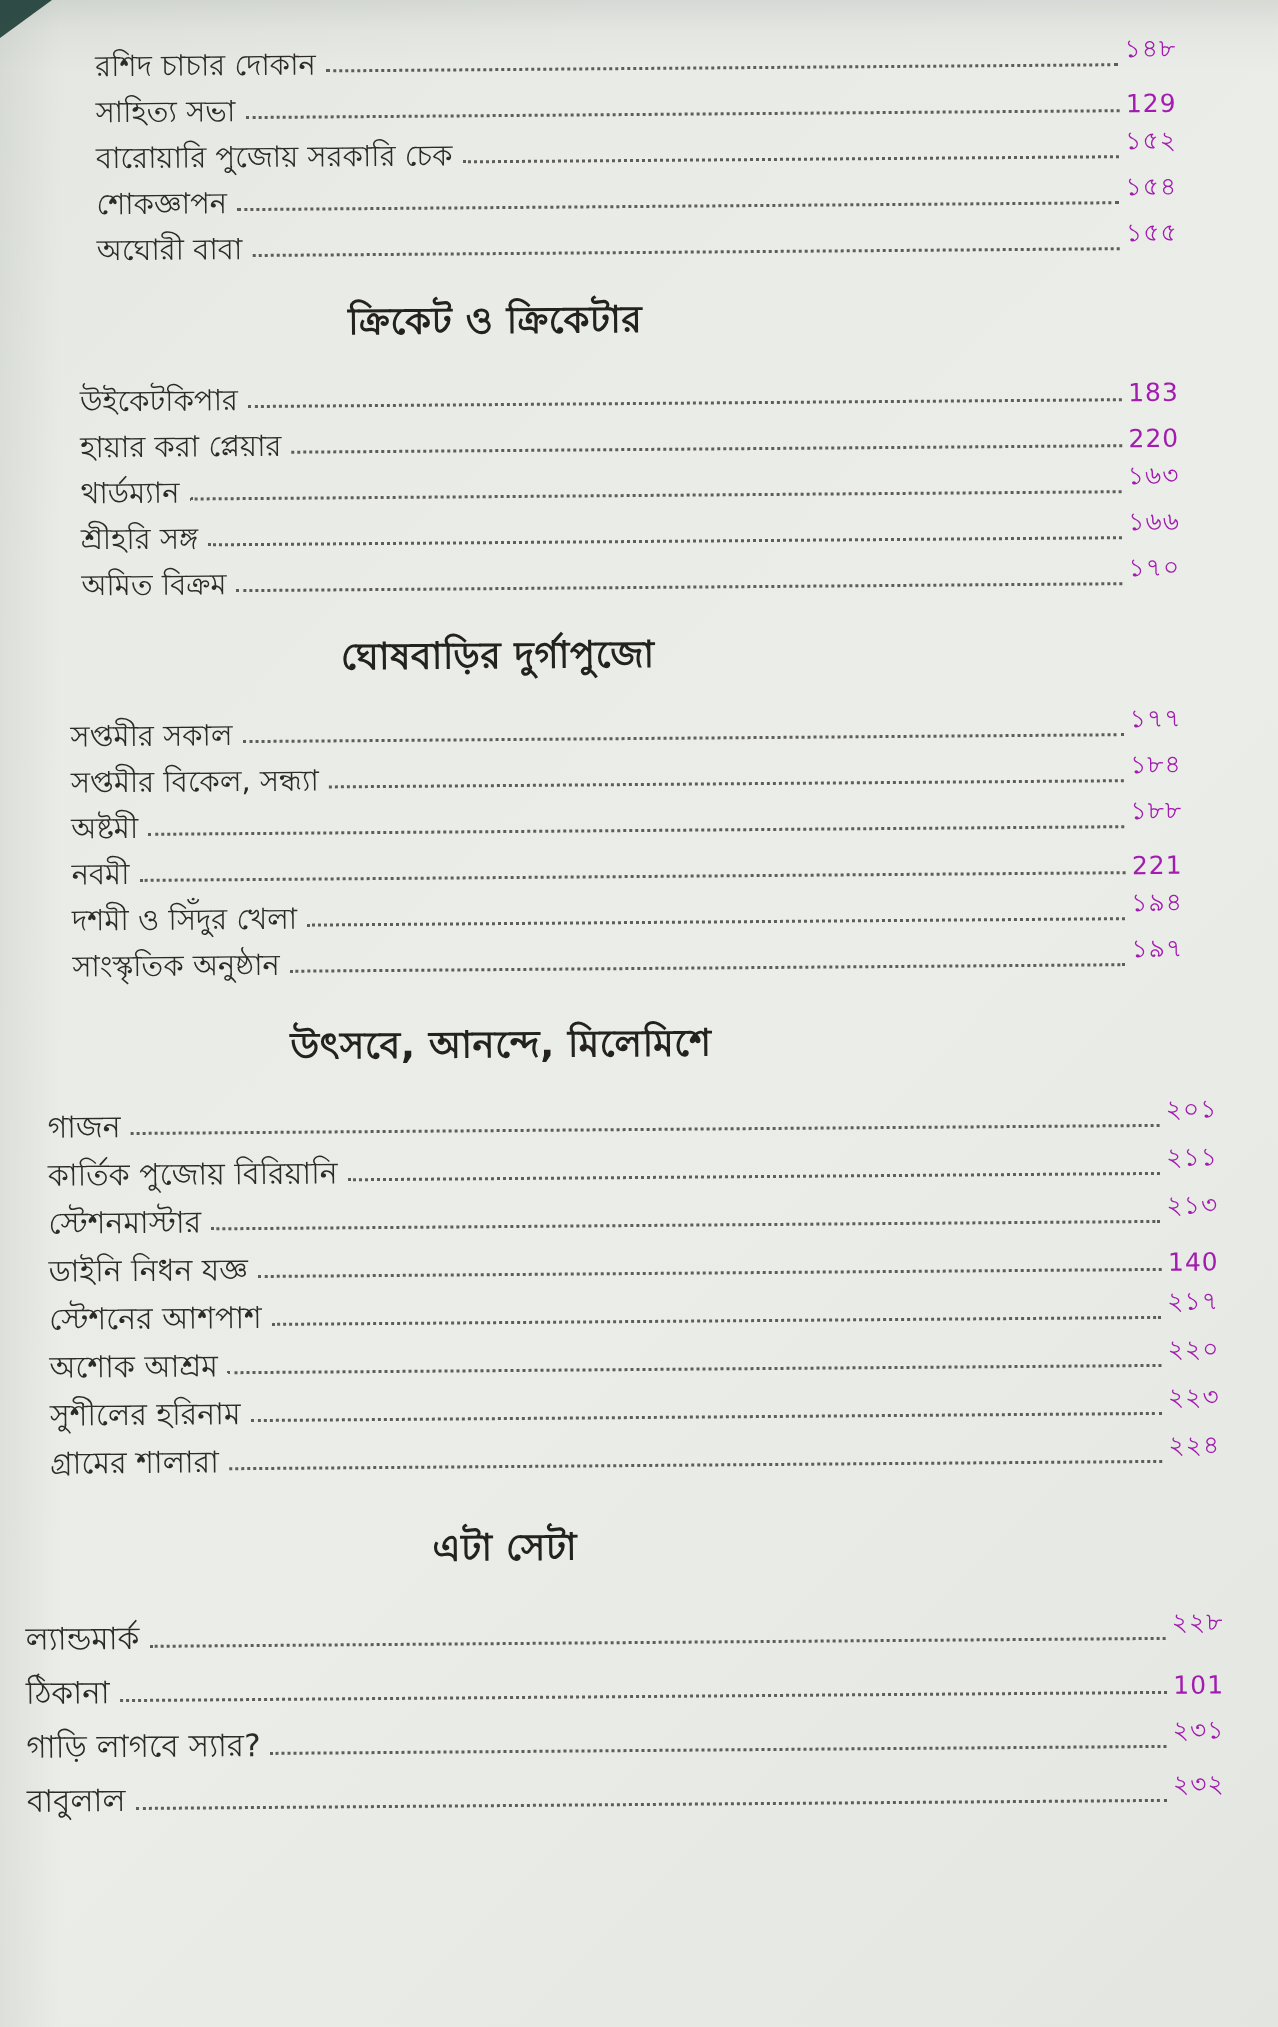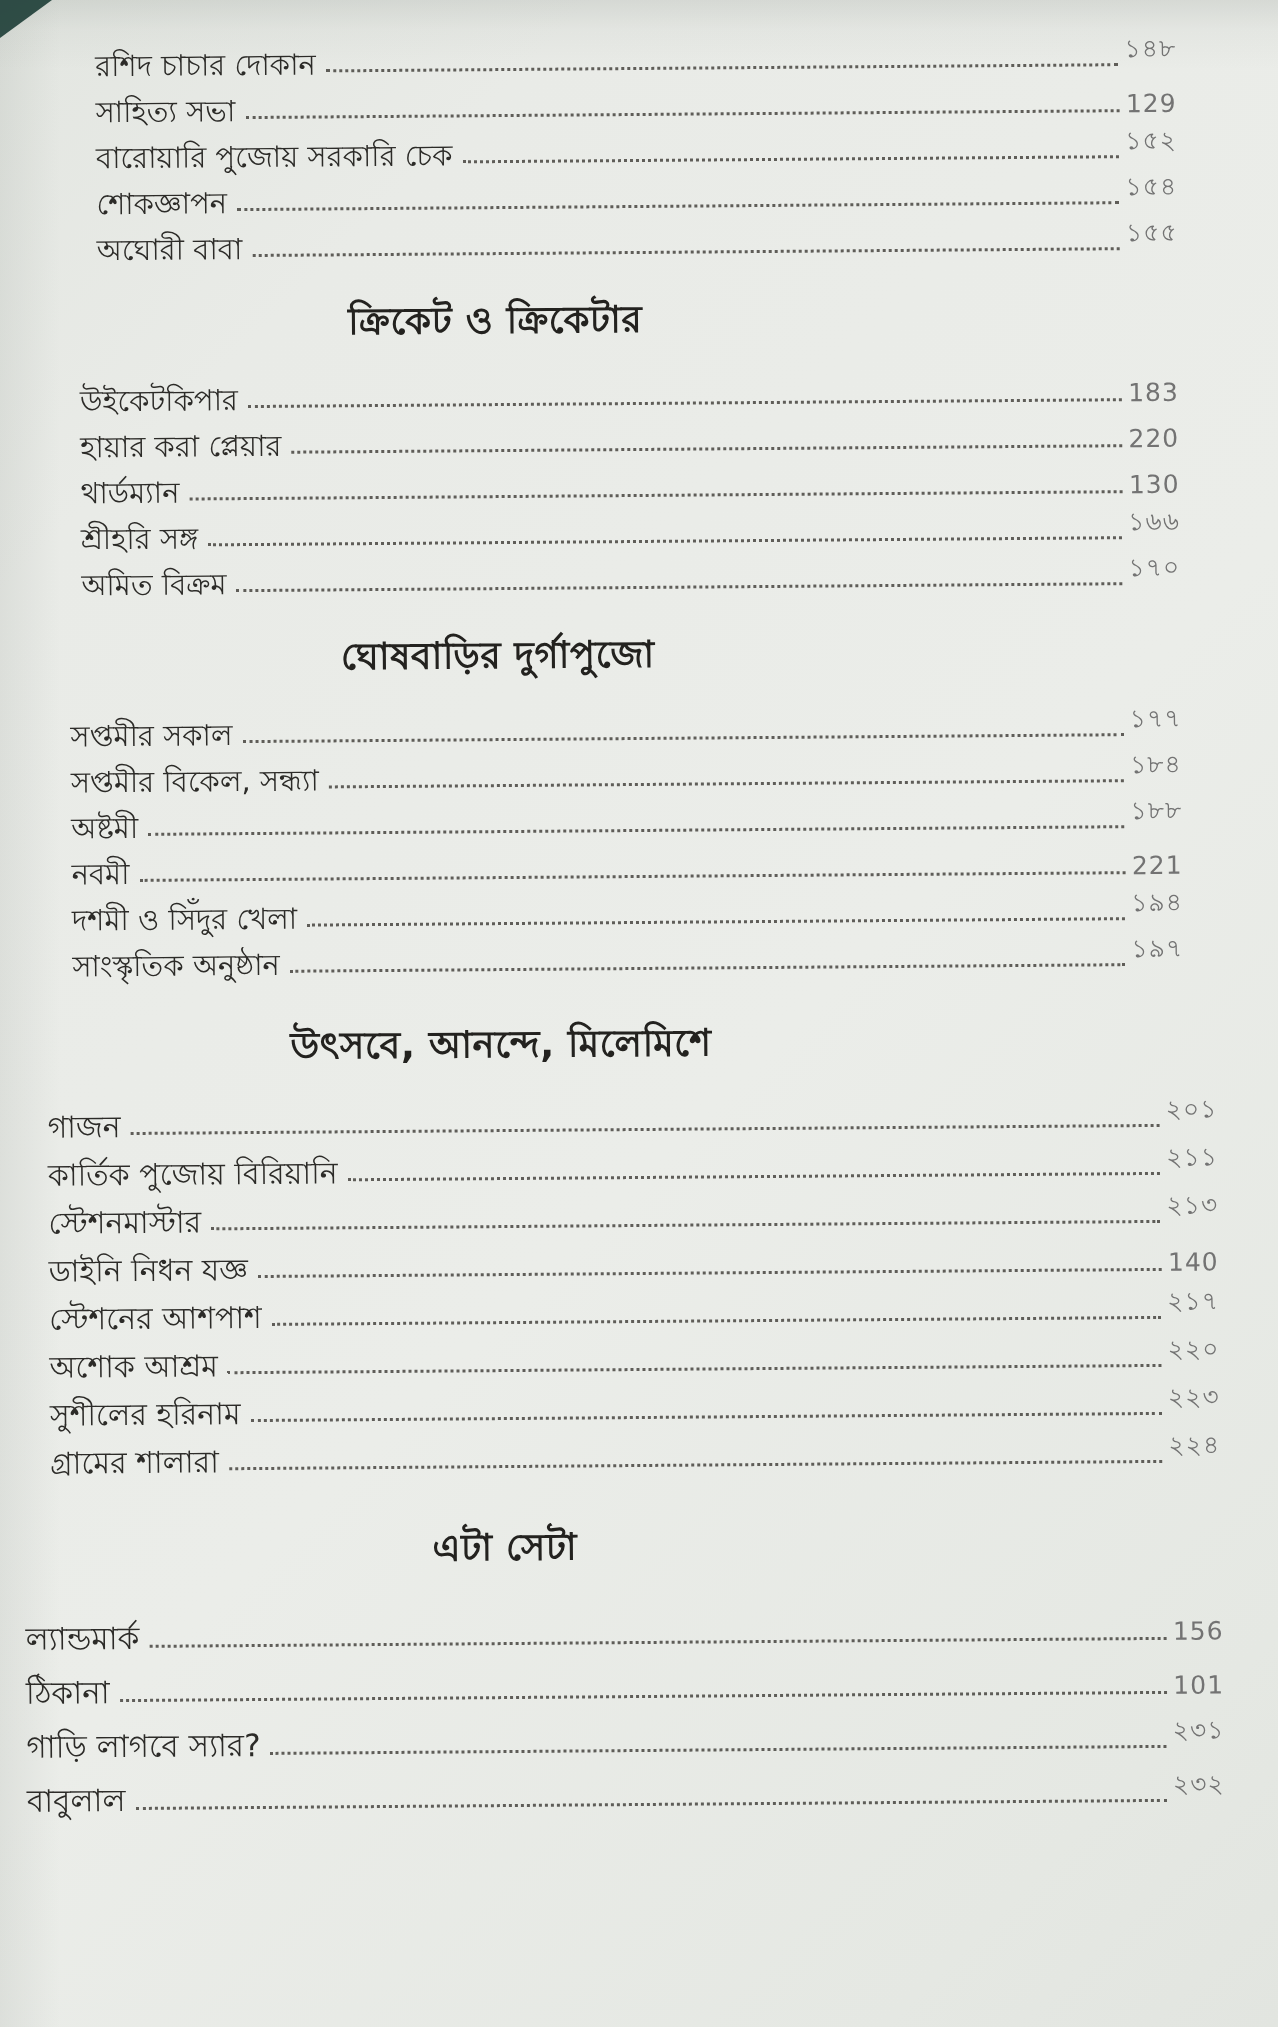--- a/index.html
+++ b/index.html
@@ -41,21 +41,21 @@
     font-size:29px;
   }
   .row .t{white-space:nowrap;line-height:1.25;color:#2c2b28;}
   .leader{
     flex:1 1 auto;min-width:30px;
     border-bottom:3px dotted #474540;
     margin:0 6px 10px 10px;
     opacity:.85;
   }
   .num{
-    font-size:25px;color:#737373;
+    font-size:25px;color:#a21caf;
     padding-bottom:4px;letter-spacing:1px;white-space:nowrap;
   }
   
   .s0 .row{padding-left:102px;}
   .s1 .row{padding-left:84px;}
   .s2 .row{padding-left:72px;}
   .s3 .row{padding-left:46px;height:48px;font-size:30px;padding-right:62px;}
   .s4 .row{padding-left:20px;height:54px;font-size:31px;padding-right:60px;}
   .s3 .heading{margin-top:34px;}
   .s4 .heading{margin-top:40px;margin-bottom:20px;}
@@ -104,21 +104,21 @@
       <span class="num">183</span>
     </div>
     <div class="row">
       <span class="t">হায়ার করা প্লেয়ার</span>
       <span class="leader"></span>
       <span class="num">220</span>
     </div>
     <div class="row">
       <span class="t">থার্ডম্যান</span>
       <span class="leader"></span>
-      <span class="num">130</span>
+      <span class="num">১৬৩</span>
     </div>
     <div class="row">
       <span class="t">শ্রীহরি সঙ্গ</span>
       <span class="leader"></span>
       <span class="num">১৬৬</span>
     </div>
     <div class="row">
       <span class="t">অমিত বিক্রম</span>
       <span class="leader"></span>
       <span class="num">১৭০</span>
@@ -201,21 +201,21 @@
       <span class="leader"></span>
       <span class="num">২২৪</span>
     </div>
   </div>
 
   <div class="section s4">
     <div class="heading">এটা সেটা</div>
     <div class="row">
       <span class="t">ল্যান্ডমার্ক</span>
       <span class="leader"></span>
-      <span class="num">156</span>
+      <span class="num">২২৮</span>
     </div>
     <div class="row">
       <span class="t">ঠিকানা</span>
       <span class="leader"></span>
       <span class="num">101</span>
     </div>
     <div class="row">
       <span class="t">গাড়ি লাগবে স্যার?</span>
       <span class="leader"></span>
       <span class="num">২৩১</span>

